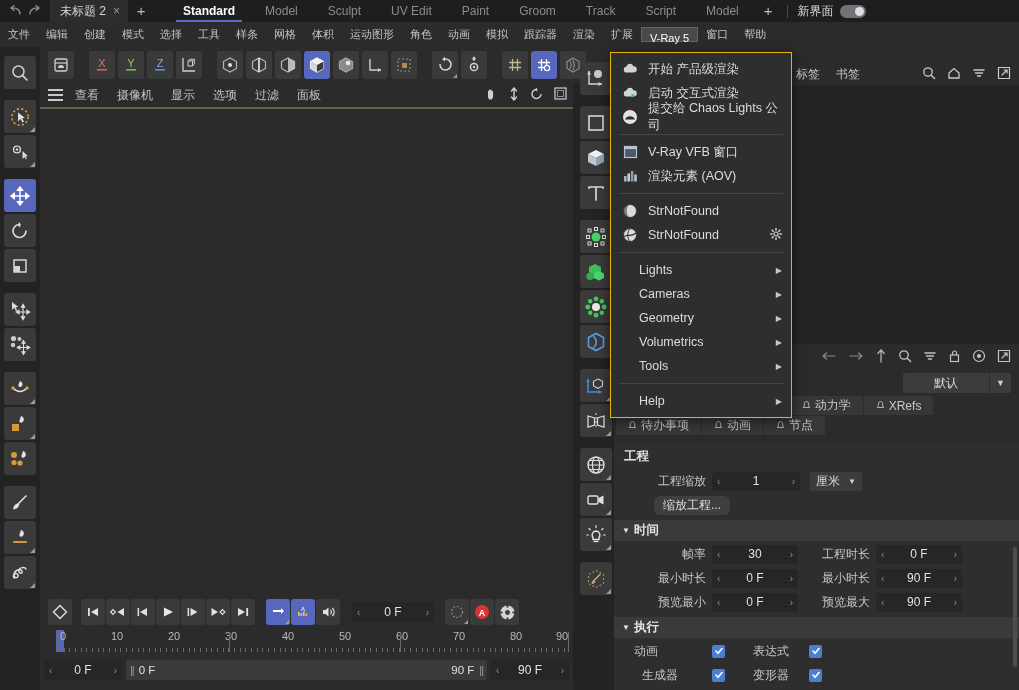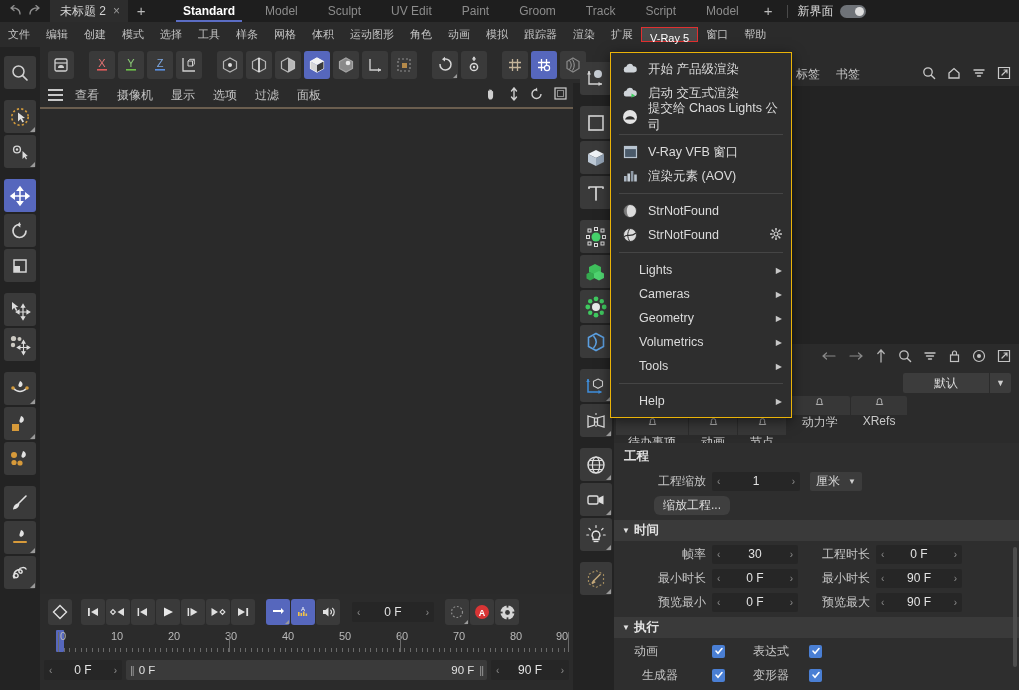--- a/index.html
+++ b/index.html
@@ -124,21 +124,21 @@
   .am-preset {
     position:absolute; right:8px; top:3px; height:20px; display:flex; align-items:center;
   }
   .am-preset .fld { width:86px; height:20px; background:#3c3c3c; border-radius:2px 0 0 2px; color:#dcdcdc;
      font-size:12px; display:flex; align-items:center; justify-content:center; }
   .am-preset .drop { width:22px; height:20px; background:#3c3c3c; border-left:1px solid #2b2b2b; border-radius:0 2px 2px 0;
      display:flex; align-items:center; justify-content:center; color:#cfcfcf; font-size:9px; }
   .am-tabs { display:flex; gap:1px; padding:0 2px; }
   .am-tab {
     height:19px; padding:0 12px; background:#373737; color:#c9c9c9; font-size:12px;
-    display:flex; align-items:center; gap:4px; border-radius:2px 2px 0 0;flex-direction:column;
+    display:flex; align-items:center; gap:4px; border-radius:2px 2px 0 0;
   }
   .am-tab.active { background:#5667bd; color:#fff; }
   .am-tabs2 { display:flex; gap:1px; padding:1px 2px 0 2px; }
   .am-content { position:absolute; left:0; right:0; top:99px; bottom:0; background:#2e2e2e; overflow:hidden; }
   .sect-head { font-size:12.5px; color:#e0e0e0; font-weight:bold; padding:5px 0 3px 10px; }
   .group-head {
     background:#3a3a3a; height:21px; display:flex; align-items:center; gap:4px; padding-left:8px;
     font-size:12.5px; color:#e2e2e2; font-weight:bold; margin-top:4px;
   }
   .row { display:flex; align-items:center; height:22px; margin-top:2px; }

